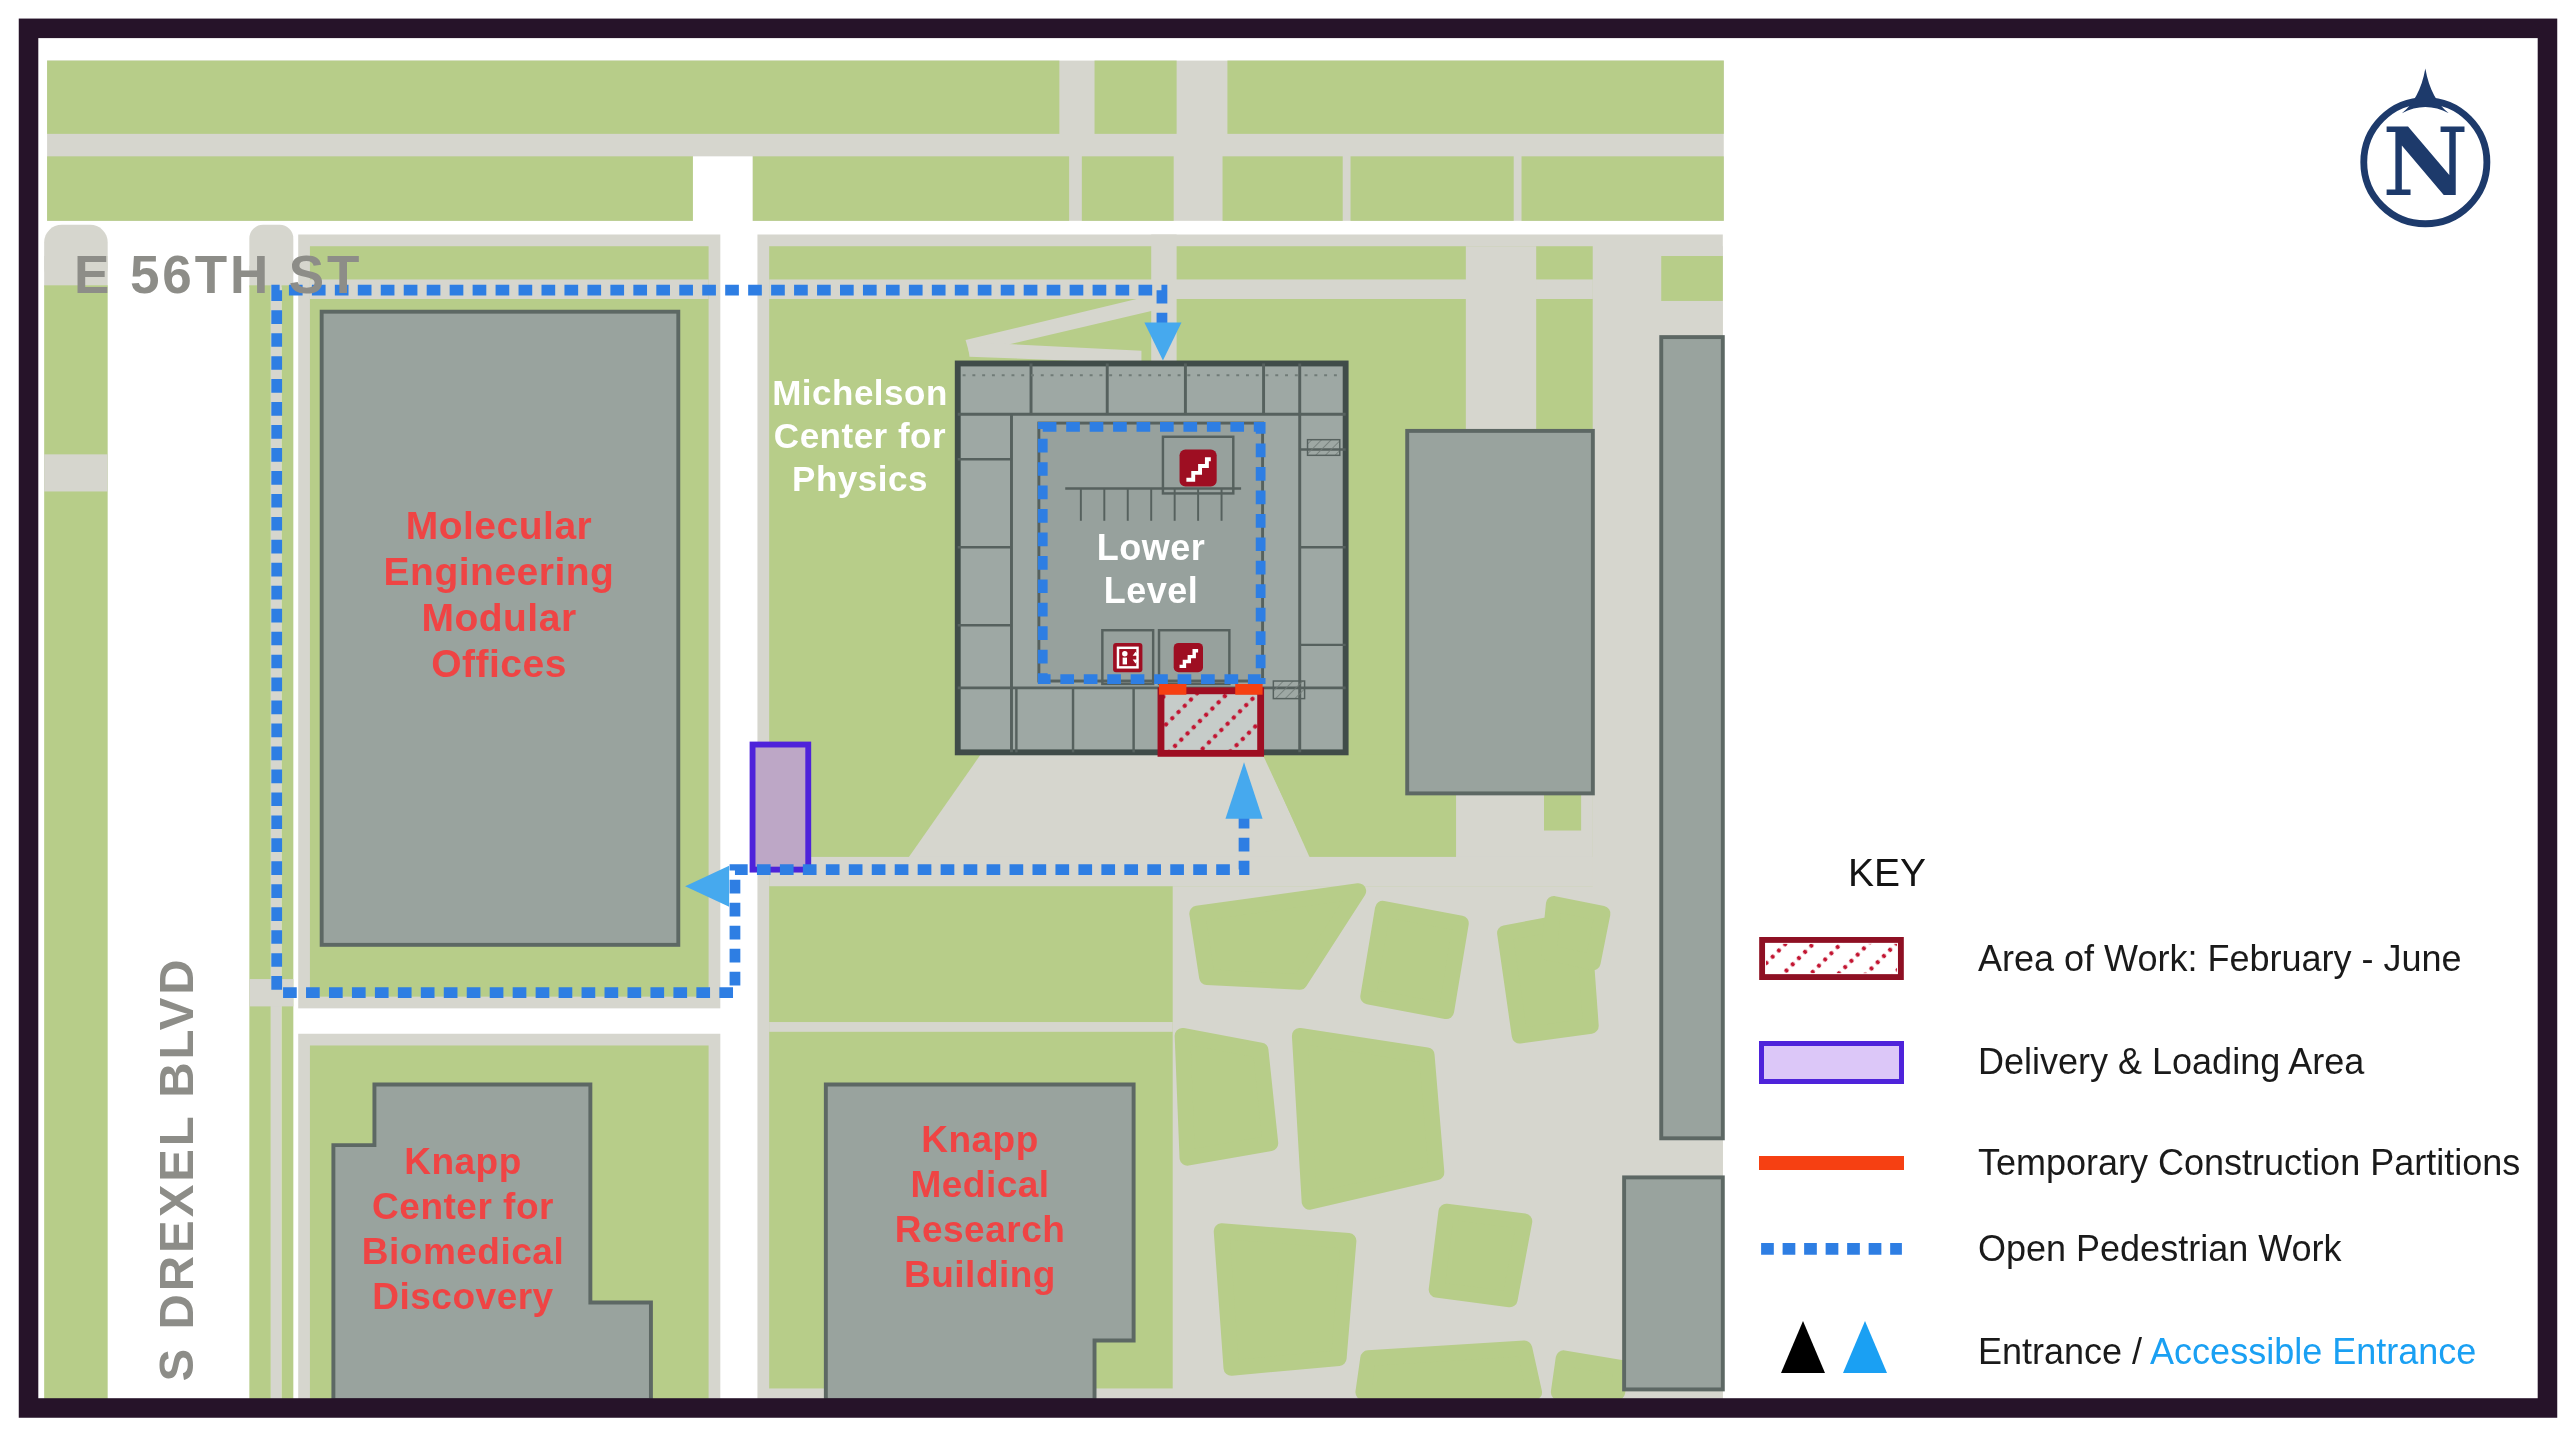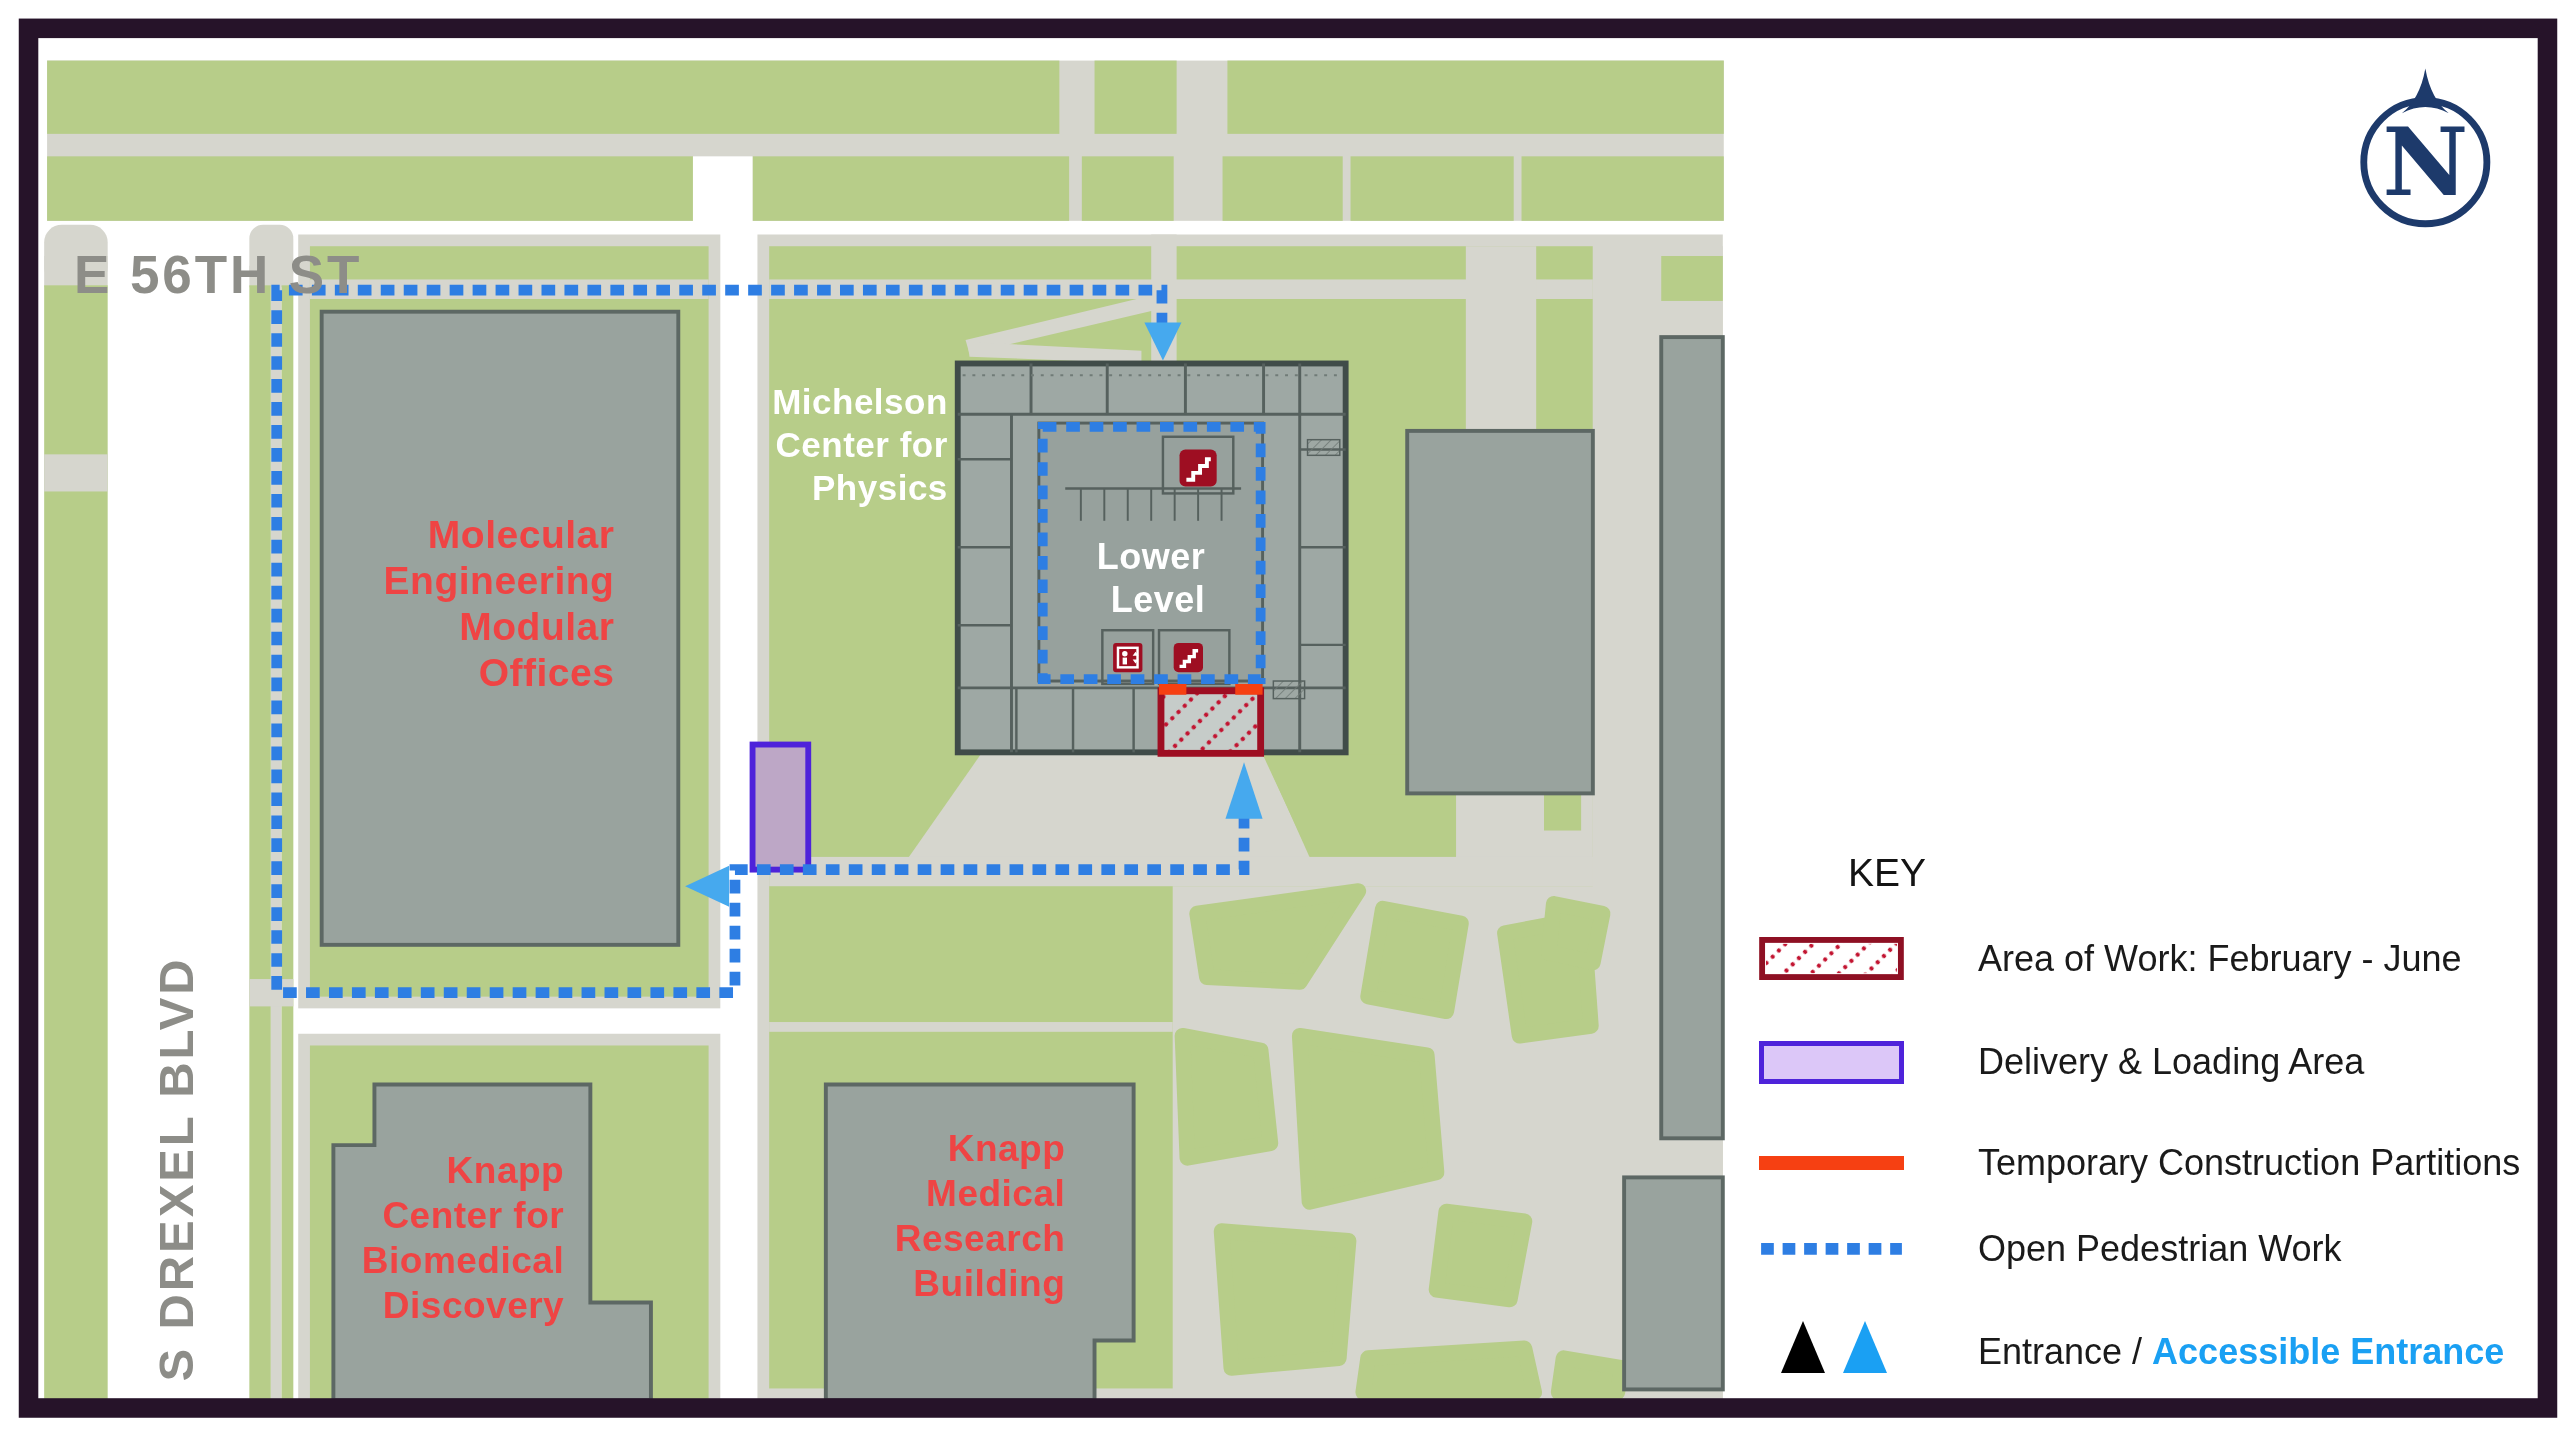--- a/index.html
+++ b/index.html
@@ -1,32 +1,32 @@
 <!DOCTYPE html>
 <html><head>
 <meta charset="utf-8">
 <style>
   html,body{margin:0;padding:0;background:#fff;}
   .stage{position:relative;width:2576px;height:1450px;background:#fff;overflow:hidden;
          font-family:"Liberation Sans",sans-serif;}
   .stage svg.map{position:absolute;left:0;top:0;}
-  .lbl{position:absolute;white-space:pre-line;text-align:right;
-       transform:translate(-50%,-50%);line-height:1.2;margin-top:9px;}
+  .lbl{position:absolute;white-space:pre-line;text-align:center;
+       transform:translate(-50%,-50%);line-height:1.2;}
   .street-lbl{color:#8d8d88;font-weight:bold;letter-spacing:2.9px;font-size:53px;white-space:nowrap;}
   .bldg-lbl{color:#ef4444;font-weight:bold;font-size:37px;line-height:45px;letter-spacing:0.5px;}
   .white-lbl{color:#ffffff;font-weight:bold;font-size:35px;line-height:43px;letter-spacing:0.5px;}
   .key-title{position:absolute;left:1848px;top:851px;font-size:39px;font-weight:500;color:#141414;}
   .leg-label{position:absolute;left:1954px;transform:translateY(-50%);font-size:36px;color:#1a1a1a;white-space:nowrap;margin-left:24px;}
   .leg-swatch{position:absolute;box-sizing:border-box;}
   .sw-delivery{left:1759px;top:1041px;width:145px;height:43px;background:#dcc7f8;border:5.9px solid #4e23da;}
   .sw-partition{left:1759px;top:1156px;width:145px;height:13.7px;background:#f64012;}
   .tri{position:absolute;width:0;height:0;border-left:22.5px solid transparent;border-right:22.5px solid transparent;}
   .tri-black{left:1781px;top:1321px;border-bottom:52px solid #000;}
   .tri-blue{left:1843px;top:1321px;border-bottom:52px solid #1aa0f3;}
-  .accessible{color:#1aa0f3;font-weight:bold;}
+  .accessible{color:#1aa0f3;}
 </style>
 </head>
 <body>
 
 <div class="stage">
 
   <svg class="map" width="2576" height="1450" viewBox="0 0 2636 1484">
     <defs>
       <pattern id="dots" width="9" height="22" patternUnits="userSpaceOnUse" patternTransform="rotate(-45)">
         <circle cx="4.5" cy="4" r="2.3" fill="#c21330"></circle>

